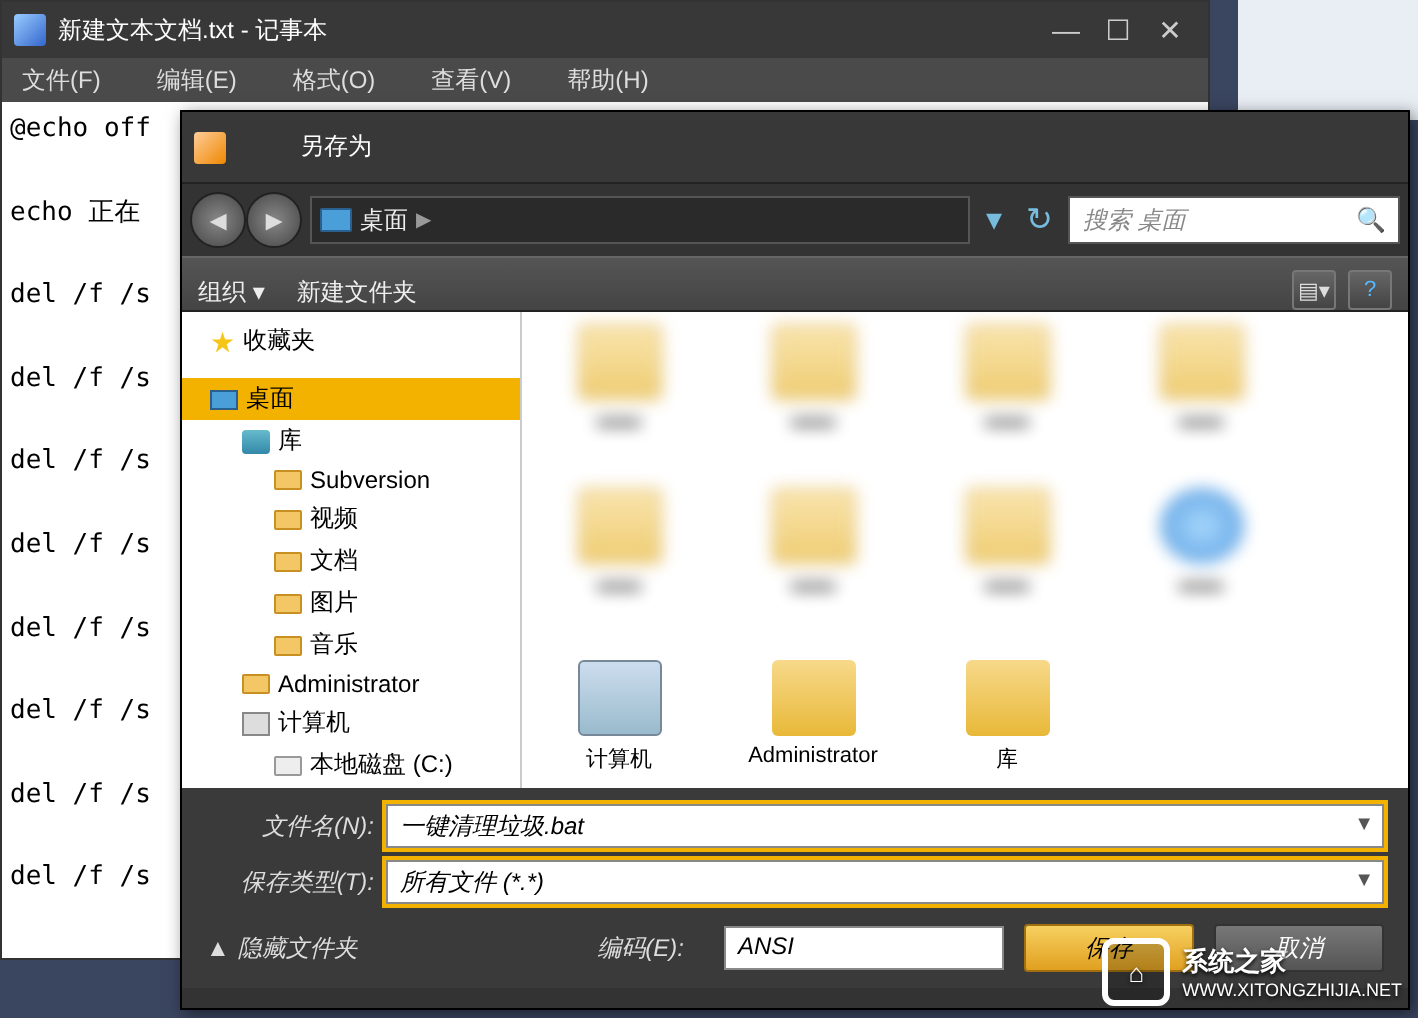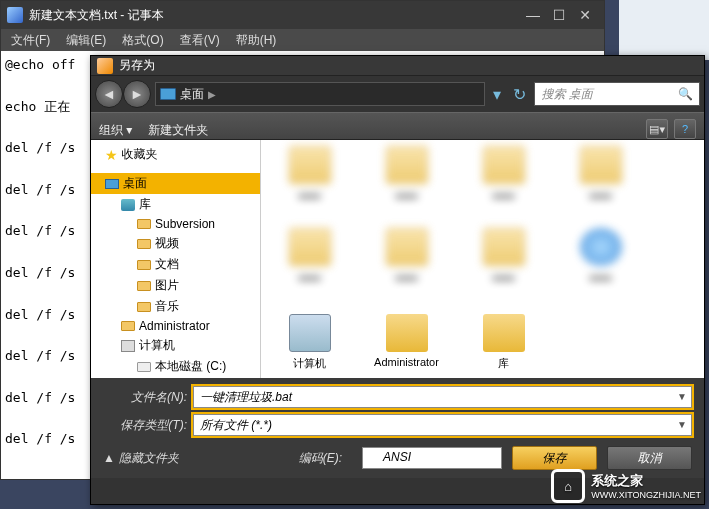--- a/index.html
+++ b/index.html
@@ -4,27 +4,27 @@
 <style>
 * { margin: 0; padding: 0; box-sizing: border-box; font-family: "Microsoft YaHei", SimSun, Arial, sans-serif; }
 body { width: 709px; height: 509px; background: #3a4560; position: relative; overflow: hidden; }
 
 
 .notepad { position: absolute; left: 0; top: 0; width: 605px; height: 480px; background: #fff; border: 1px solid #333; }
 .np-title { height: 28px; background: #383838; color: #fff; display: flex; align-items: center; padding: 0 6px; font-size: 12px; }
 .np-title .icon { width: 16px; height: 16px; margin-right: 6px; background: linear-gradient(135deg,#9cf,#36c); border-radius: 2px; }
 .np-title .spacer { flex: 1; }
 .np-title .btn { width: 26px; text-align: center; color: #ccc; font-size: 14px; cursor: pointer; }
-.np-menu { height: 22px; background: #4a4a4a; display: flex; align-items: center; padding: 0 4px; font-size: 12px; color: #ddd; gap: 4px; }
+.np-menu { height: 22px; background: #4a4a4a; display: flex; align-items: center; padding: 0 4px; font-size: 12px; color: #ddd; gap: 16px; }
 .np-menu span { padding: 2px 6px; cursor: pointer; }
 .np-body { padding: 4px; font-family: "Fixedsys", Consolas, monospace; font-size: 13px; white-space: pre-wrap; word-break: break-all; line-height: 1.6; }
 
 
 .saveas { position: absolute; left: 90px; top: 55px; width: 615px; height: 450px; background: #333; border: 1px solid #000; box-shadow: 2px 2px 8px rgba(0,0,0,0.5); }
-.sa-title { height: 20px; background: #383838; color: #fff; display: flex; align-items: center; padding: 0 6px; font-size: 12px; border-bottom: 1px solid #222; }
+.sa-title { height: 36px; background: #383838; color: #fff; display: flex; align-items: center; padding: 0 6px; font-size: 12px; border-bottom: 1px solid #222; gap: 31px; }
 .sa-title .icon { width: 16px; height: 16px; margin-right: 6px; background: linear-gradient(135deg,#fc9,#e80); border-radius: 2px; }
 .sa-nav { height: 36px; background: #333; display: flex; align-items: center; padding: 0 4px; gap: 4px; }
 .navbtns { display: flex; }
 .navbtn { width: 28px; height: 28px; background: radial-gradient(circle,#888,#444); border-radius: 50%; border: 1px solid #222; display: flex; align-items: center; justify-content: center; color: #ddd; font-size: 14px; }
 .crumb { flex: 0 0 330px; height: 24px; background: #2a2a2a; border: 1px solid #555; display: flex; align-items: center; padding: 0 4px; color: #eee; font-size: 12px; gap: 4px; }
 .crumb .desk-icon { width: 16px; height: 12px; background: #4a9fd8; border: 1px solid #2a6090; border-radius: 1px; }
 .crumb .chev { color: #999; font-size: 10px; }
 .sa-nav .ref { color: #7bd; font-size: 16px; padding: 0 4px; }
 .searchbox { flex: 1; height: 24px; background: #fff; border: 1px solid #555; display: flex; align-items: center; padding: 0 6px; color: #888; font-size: 12px; font-style: italic; }
 .searchbox .mag { margin-left: auto; font-style: normal; color: #4a9; }
@@ -61,21 +61,21 @@
 .sa-bottom { background: #3a3a3a; padding: 8px 12px; color: #ddd; font-size: 12px; font-style: italic; }
 .form-row { display: flex; align-items: center; margin-bottom: 6px; }
 .form-row label { width: 90px; text-align: right; padding-right: 6px; }
 .form-row .combo { flex: 1; height: 22px; background: #fff; border: 1px solid #888; color: #000; padding: 2px 18px 2px 6px; font-size: 12px; position: relative; }
 .form-row .combo .arr { position: absolute; right: 4px; top: 4px; color: #555; font-size: 10px; }
 .form-row.hl .combo { outline: 2px solid #f3b200; }
 
 .sa-footer { display: flex; align-items: center; padding: 4px 0 0 0; gap: 10px; }
 .sa-footer .hide { display: flex; align-items: center; gap: 4px; }
 .sa-footer .enc { margin-left: auto; display: flex; align-items: center; gap: 20px; }
-.sa-footer .enc .combo { width: 140px; height: 22px; background: #fff; border: 1px solid #888; color: #000; padding: 2px 20px; position: relative; }
+.sa-footer .enc .combo { width: 140px; height: 22px; background: #fff; border: 1px solid #888; color: #000; padding: 2px 6px; position: relative; }
 .sa-footer .btn { width: 85px; height: 24px; background: linear-gradient(#f7d060,#e0a020); border: 1px solid #a07010; border-radius: 2px; color: #000; display: flex; align-items: center; justify-content: center; text-align: center; }
 
 .watermark { position: absolute; right: 8px; bottom: 6px; display: flex; align-items: center; gap: 6px; color: #fff; font-size: 13px; text-shadow: 0 1px 2px #000; }
 .watermark .logo { width: 34px; height: 34px; border: 3px solid #fff; border-radius: 6px; display: flex; align-items: center; justify-content: center; background: rgba(0,0,0,0.2); }
 .edge-r { position: absolute; right: 0; top: 0; width: 90px; height: 60px; background: #e8eef4; }
 </style>
 </head>
 <body>
 
 <div class="edge-r"></div>

